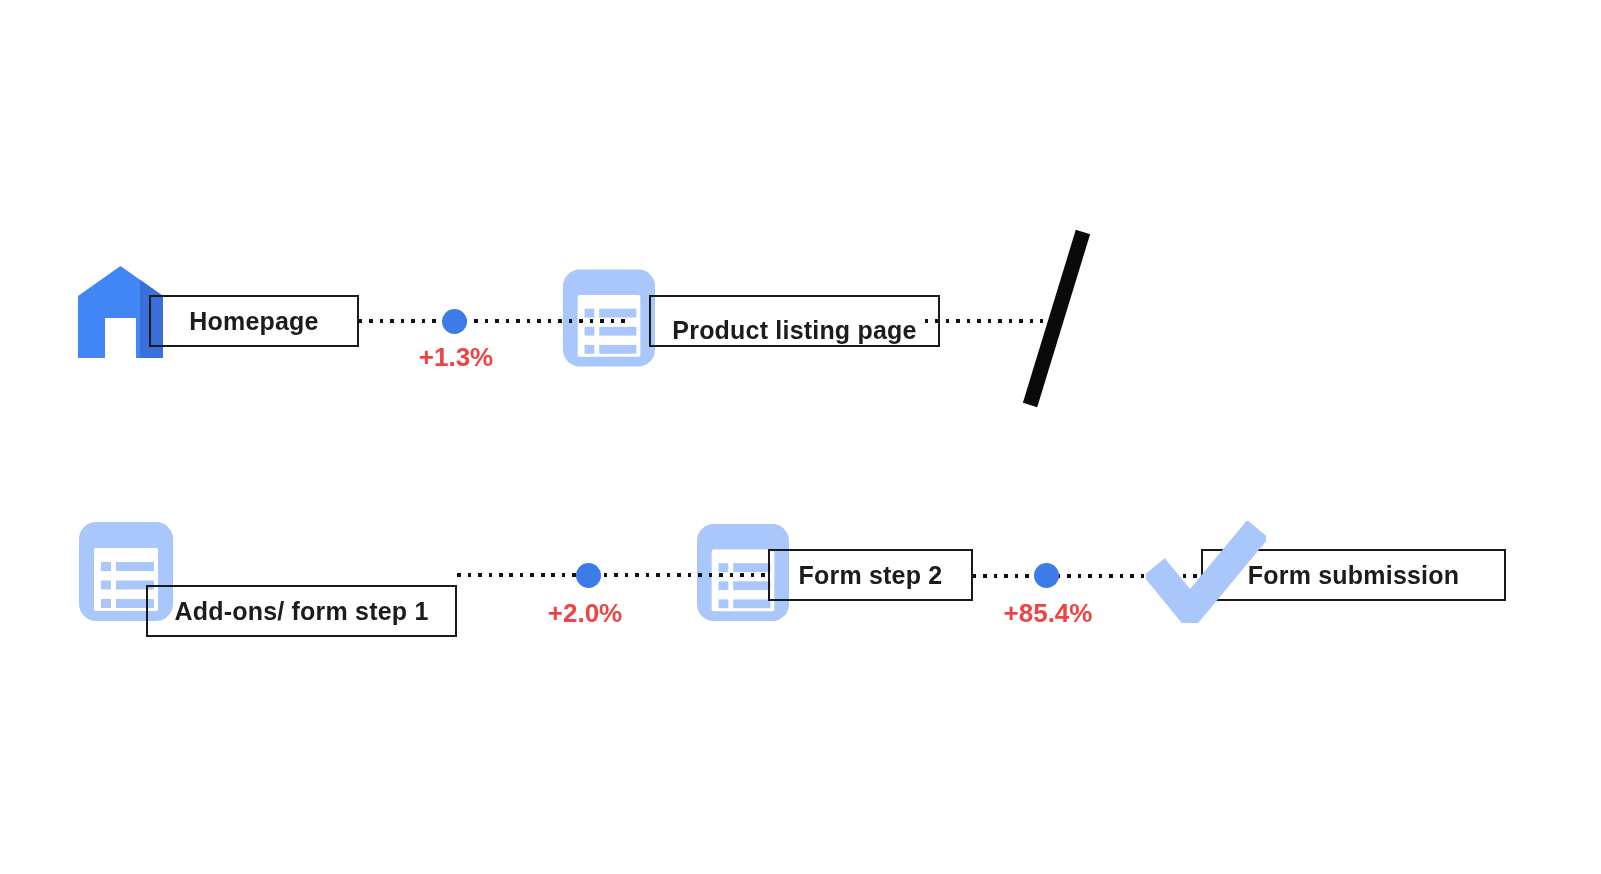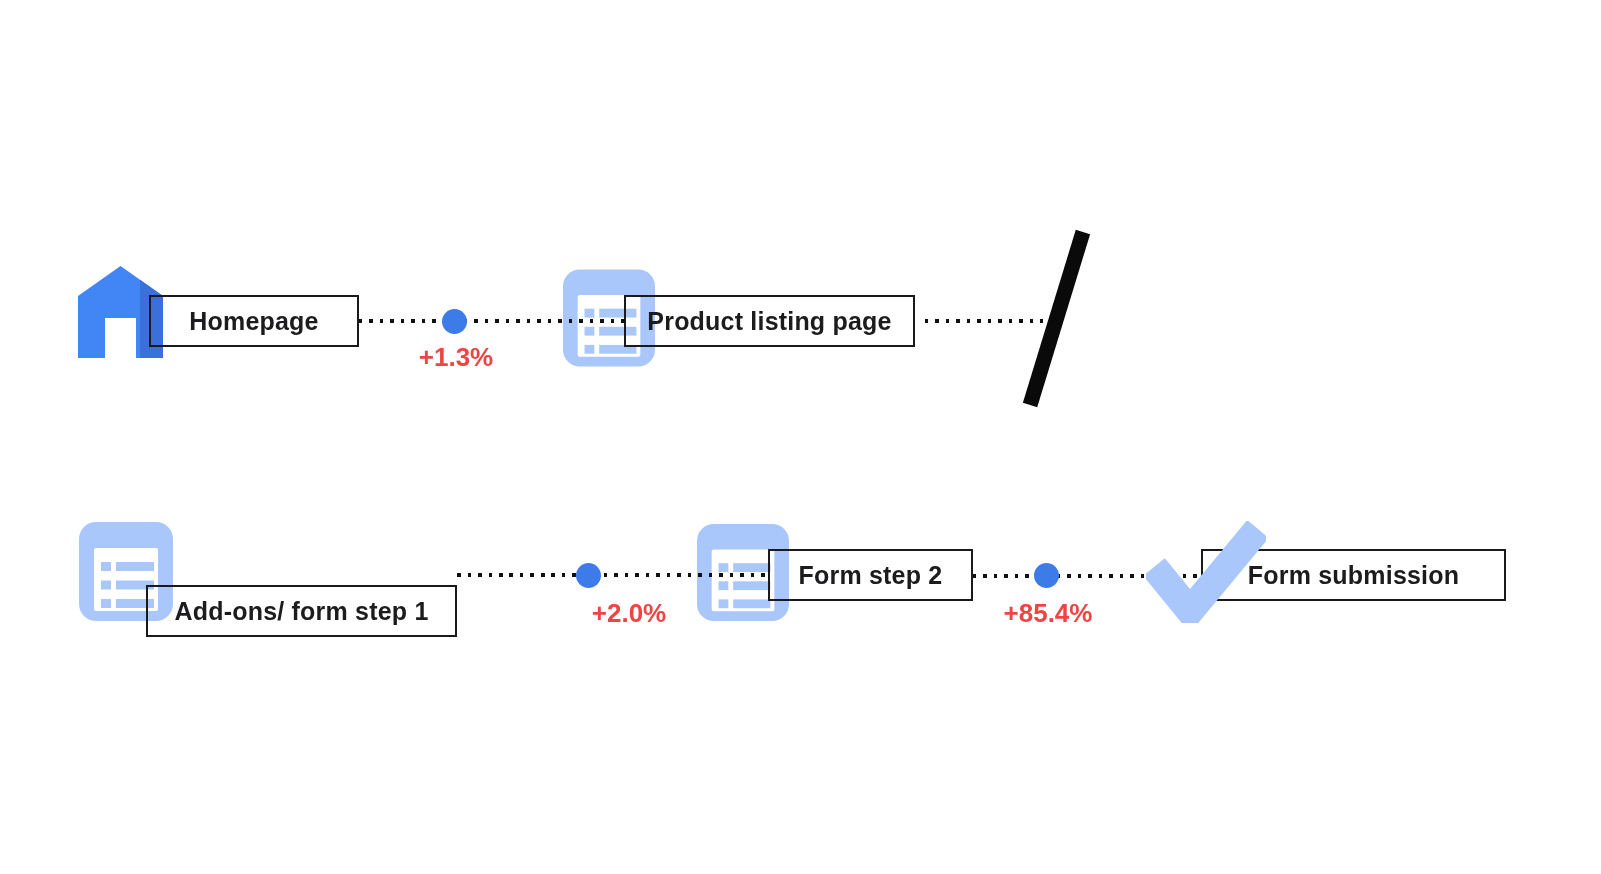--- a/index.html
+++ b/index.html
@@ -95,21 +95,21 @@
     <rect x="0" y="0" width="94" height="99" rx="17" fill="#A9C7FA"></rect>
     <rect x="15" y="26" width="64" height="63" rx="2" fill="#ffffff"></rect>
     <rect x="22" y="40" width="10" height="9" fill="#A9C7FA"></rect>
     <rect x="37" y="40" width="38" height="9" fill="#A9C7FA"></rect>
     <rect x="22" y="58.5" width="10" height="9" fill="#A9C7FA"></rect>
     <rect x="37" y="58.5" width="38" height="9" fill="#A9C7FA"></rect>
     <rect x="22" y="77" width="10" height="9" fill="#A9C7FA"></rect>
     <rect x="37" y="77" width="38" height="9" fill="#A9C7FA"></rect>
   </svg>
 
-  <div class="label-box" style="left:624px; top:295px; width:291px; height:52px;">
+  <div class="label-box" style="left:649px; top:295px; width:291px; height:52px;align-items:flex-end;">
     <span>Product listing page</span>
   </div>
 
   <div class="dotline" style="left:925px; top:319px; width:118px;"></div>
 
   <div class="break-slash" style="left:1049px; top:228px;"></div>
 
   <svg class="node-icon" style="left:78px; top:522px;" width="96" height="99" viewBox="0 0 94 99">
     <rect x="0" y="0" width="94" height="99" rx="17" fill="#A9C7FA"></rect>
     <rect x="15" y="26" width="64" height="63" rx="2" fill="#ffffff"></rect>
@@ -120,21 +120,21 @@
     <rect x="22" y="77" width="10" height="9" fill="#A9C7FA"></rect>
     <rect x="37" y="77" width="38" height="9" fill="#A9C7FA"></rect>
   </svg>
 
   <div class="label-box" style="left:146px; top:549px; width:311px; height:52px;margin-top:36px;">
     <span>Add-ons/ form step 1</span>
   </div>
 
   <div class="dotline" style="left:457px; top:573px; width:309px;"></div>
   <div class="conn-dot" style="left:576px; top:563px;"></div>
-  <div class="pct" style="left:585px; top:598px;margin-left:44px;">+2.0%</div>
+  <div class="pct" style="left:585px; top:598px;">+2.0%</div>
 
   <svg class="node-icon" style="left:697px; top:523px;" width="92" height="99" viewBox="0 0 94 99">
     <rect x="0" y="0" width="94" height="99" rx="17" fill="#A9C7FA"></rect>
     <rect x="15" y="26" width="64" height="63" rx="2" fill="#ffffff"></rect>
     <rect x="22" y="40" width="10" height="9" fill="#A9C7FA"></rect>
     <rect x="37" y="40" width="38" height="9" fill="#A9C7FA"></rect>
     <rect x="22" y="58.5" width="10" height="9" fill="#A9C7FA"></rect>
     <rect x="37" y="58.5" width="38" height="9" fill="#A9C7FA"></rect>
     <rect x="22" y="77" width="10" height="9" fill="#A9C7FA"></rect>
     <rect x="37" y="77" width="38" height="9" fill="#A9C7FA"></rect>

